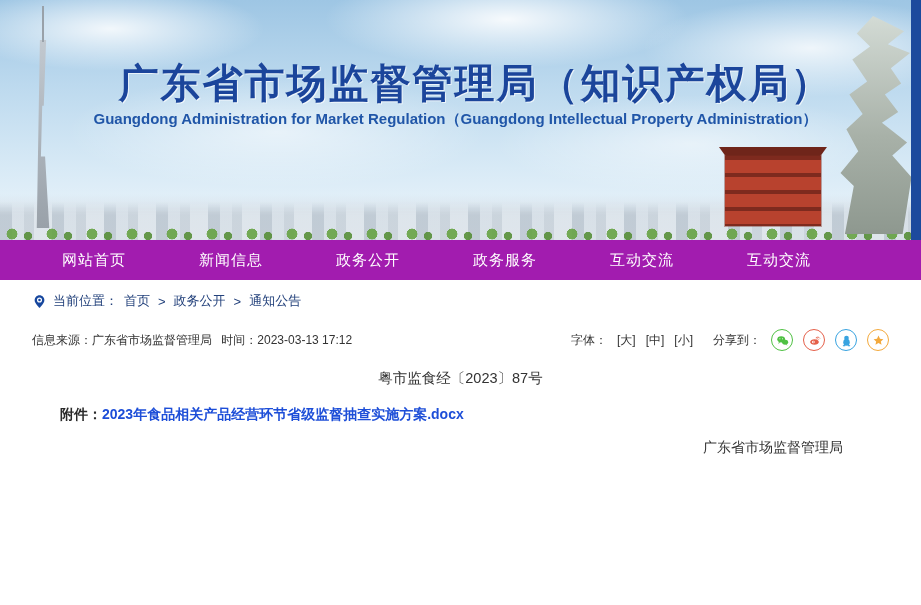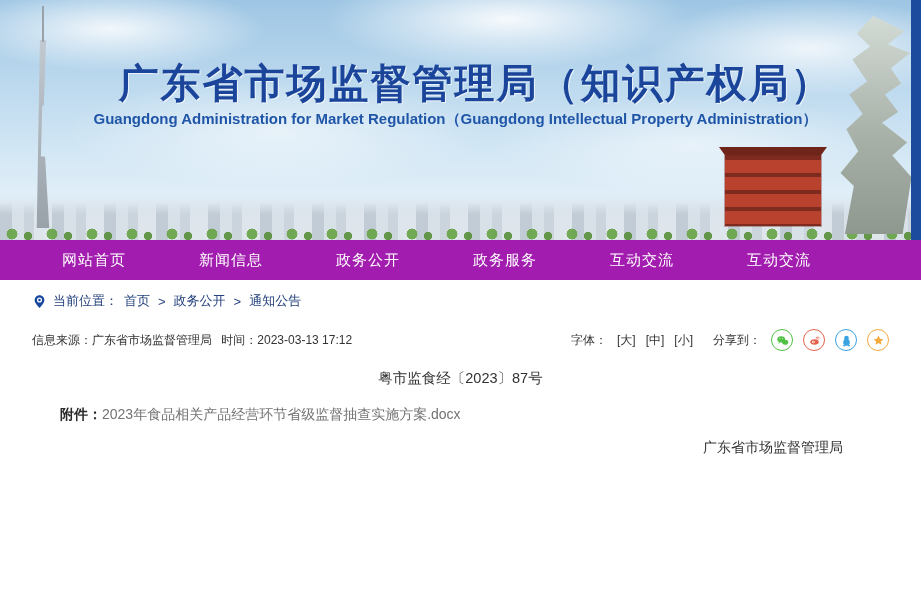--- a/index.html
+++ b/index.html
@@ -115,21 +115,21 @@
   .share-circle svg { width:13px; height:13px; }
   .sc-wechat { border:1.5px solid #4fc143; color:#4fc143; }
   .sc-weibo  { border:1.5px solid #e5604a; color:#e5604a; }
   .sc-qq     { border:1.5px solid #38a3e0; color:#38a3e0; }
   .sc-star   { border:1.5px solid #f3a93c; color:#f3a93c; }
   .doc-number { margin-top:18px; text-align:center; font-size:14.5px; color:#333; }
   .body-text { margin-top:18px; font-size:14px; line-height:28px; color:#333; }
   .body-text p.indent { text-indent:2em; }
   .attachment-row { margin-top:9px; font-size:14px; text-indent:2em; }
   .attachment-label { font-weight:700; color:#2a2a2a; }
-  .attachment-link { font-weight:400; color:#737373; text-decoration:none; }
+  .attachment-link { font-weight:700; color:#1d4ed8; text-decoration:none; }
   .signature { margin-top:15px; text-align:right; padding-right:46px; font-size:14px; color:#333; }
 </style>
 </head>
 <body>
 
 <div class="banner">
   <div class="skyline"></div>
   <div class="buildings"></div>
   <div class="trees"></div>
   <div class="tower"></div>

